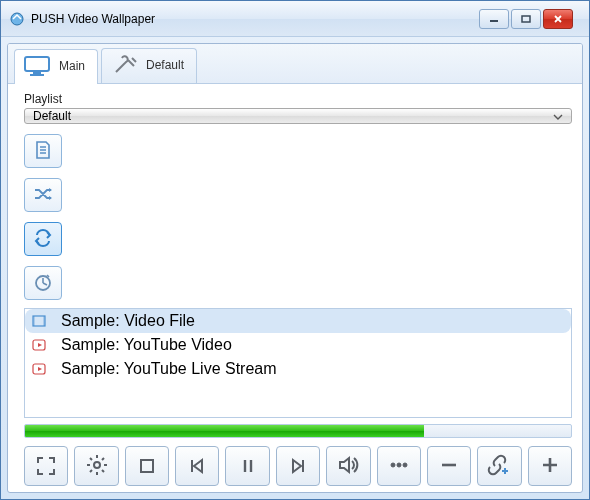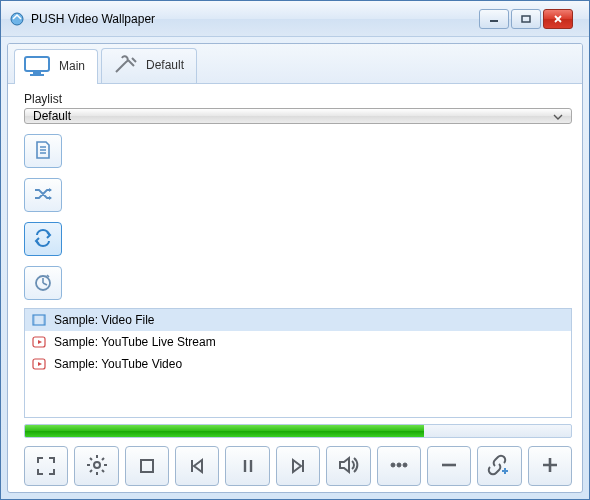--- a/index.html
+++ b/index.html
@@ -138,24 +138,25 @@
   .list-box {
     margin-top: 8px;
     flex: 1;
     border: 1px solid #b8cde5;
     background: #fff;
     overflow: auto;
   }
   .list-item {
     display: flex;
     align-items: center;
-    gap: 7px;
+    gap: 14px;
     padding: 3px 6px;
-    font-size: 12px;
-    cursor: pointer;
+    font-size: 16px;
+    cursor: pointer;
+    border-radius: 8px;
   }
   .list-item.selected {
     background: #d6e6f7;
   }
   .li-icon { width: 16px; height: 16px; display:flex; align-items:center; justify-content:center; flex-shrink:0; }
 
   .progress-wrap {
     margin-top: 6px;
     height: 14px;
     border: 1px solid #b8cde5;
@@ -300,30 +301,30 @@
           </span>
           <span>Sample: Video File</span>
         </div>
         <div class="list-item">
           <span class="li-icon">
             <svg width="14" height="14" viewBox="0 0 14 14">
                 <rect x="1" y="2" width="12" height="10" rx="2" fill="none" stroke="#d04a4a" stroke-width="1.2"></rect>
                 <path d="M6 5 l4 2 l-4 2 z" fill="#d04a4a"></path>
               </svg>
           </span>
-          <span>Sample: YouTube Live Stream</span>
+          <span>Sample: YouTube Video</span>
         </div>
         <div class="list-item">
           <span class="li-icon">
             <svg width="14" height="14" viewBox="0 0 14 14">
                 <rect x="1" y="2" width="12" height="10" rx="2" fill="none" stroke="#d04a4a" stroke-width="1.2"></rect>
                 <path d="M6 5 l4 2 l-4 2 z" fill="#d04a4a"></path>
               </svg>
           </span>
-          <span>Sample: YouTube Video</span>
+          <span>Sample: YouTube Live Stream</span>
         </div>
       </div>
 
       <div class="progress-wrap">
         <div class="progress-fill" style="width:73%"></div>
       </div>
 
       <div class="controls-row">
         <div class="ctrl-btn">
           <svg width="24" height="24" viewBox="0 0 24 24" fill="none" stroke-width="2">

